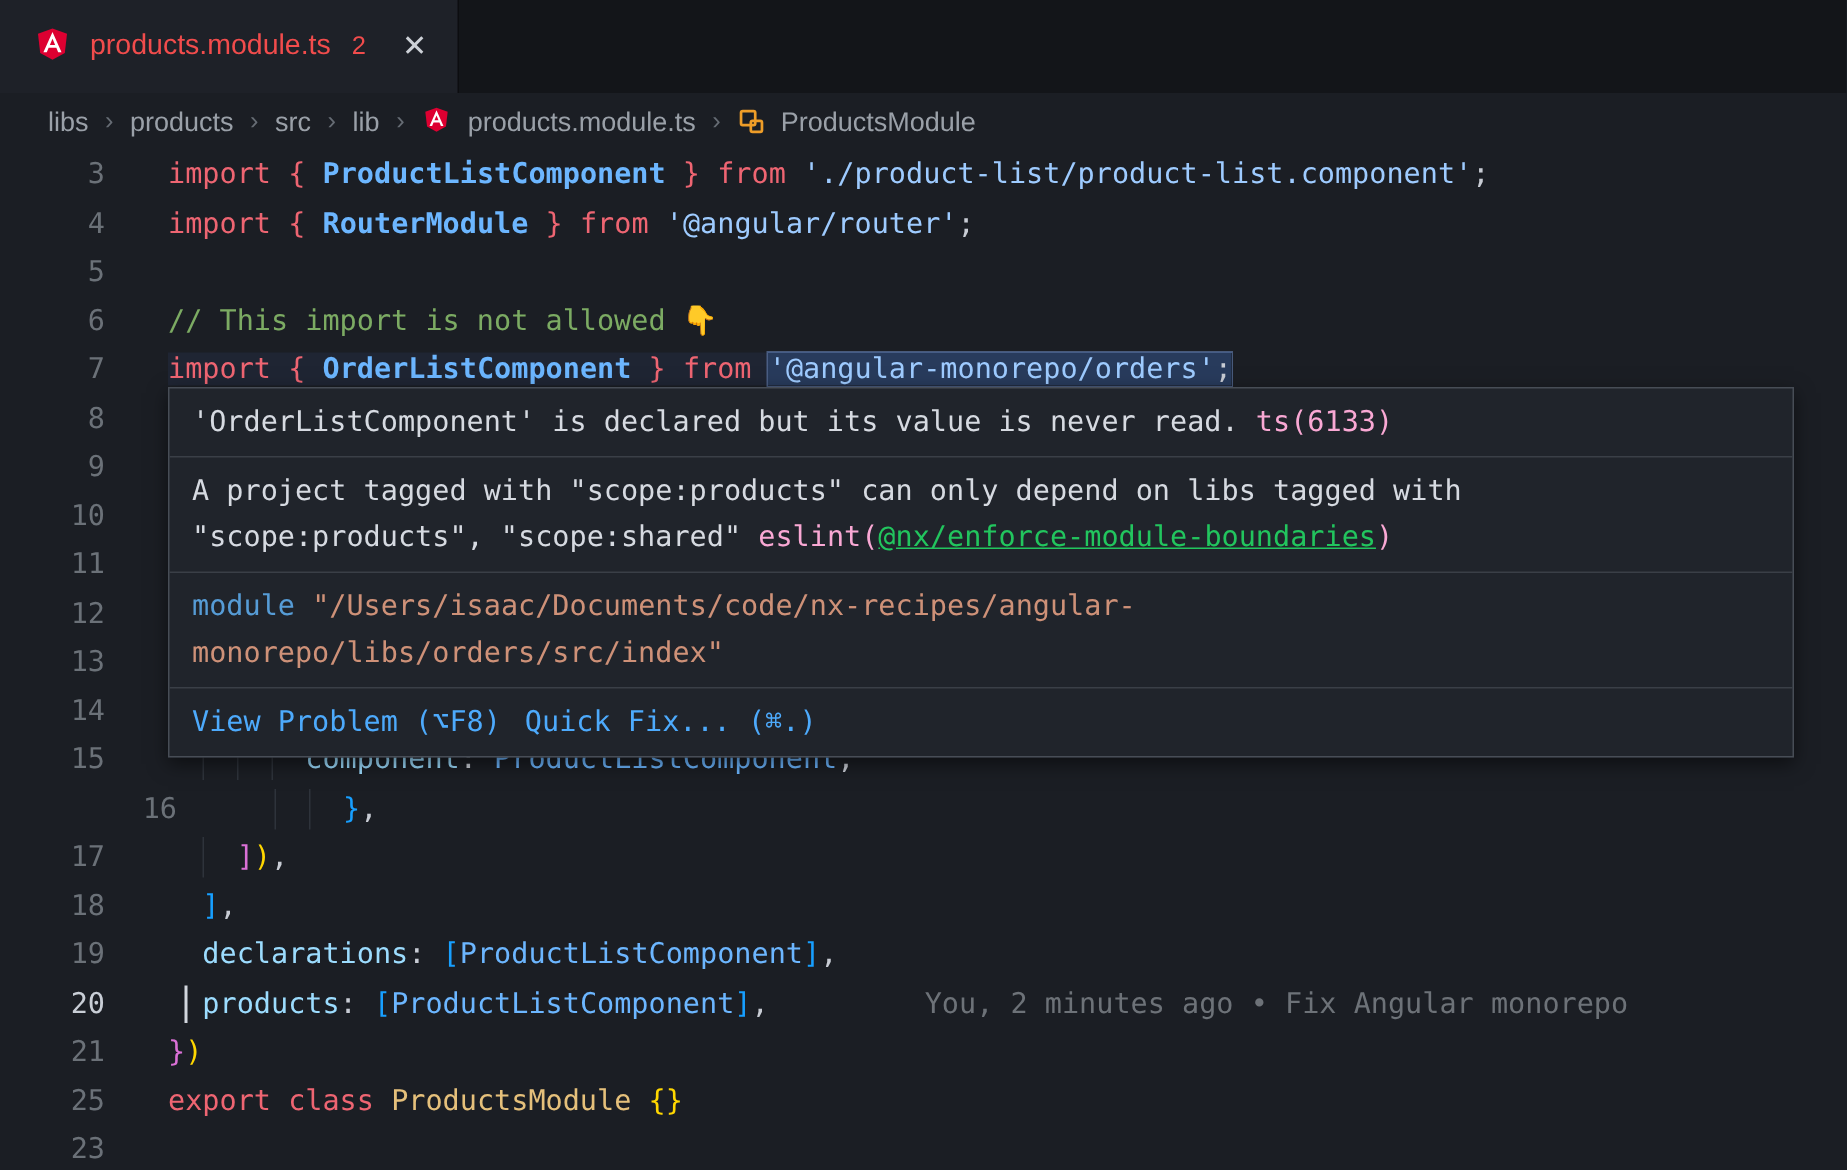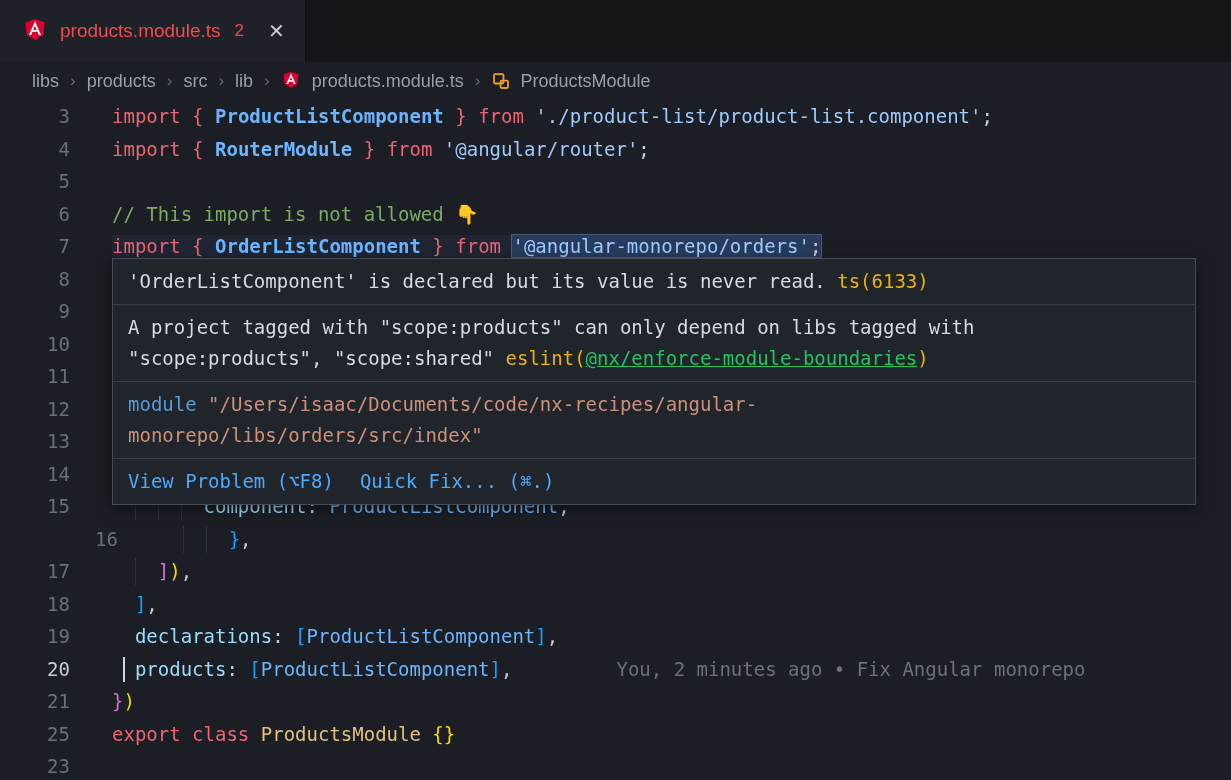--- a/index.html
+++ b/index.html
@@ -90,25 +90,25 @@
     position:absolute; left:112px; top:258px; width:1084px;
     background:#20242b;
     border:1px solid #474d56;
     box-shadow:0 4px 12px rgba(0,0,0,.5);
     font-family:"DejaVu Sans Mono", monospace;
     font-size:19px; line-height:31px;
     z-index:10;
     color:#d6dae1;
   }
   .hover-row { padding:7px 15px; border-bottom:1px solid #3a3f47; }
-  .hover-src { color:#eab308; }
+  .hover-src { color:#f9a8d4; }
   .hover-link { color:#22c55e; text-decoration:underline; cursor:pointer; }
   .kw-module { color:#569cd6; }
   .path-str  { color:#ce9178; }
-  .hover-actions { display:flex; gap:26px; padding:7px 15px; }
+  .hover-actions { display:flex; gap:16px; padding:7px 15px; }
   .hover-action { color:#4daafc; cursor:pointer; white-space:nowrap; }
 </style>
 </head>
 <body>
 
 <div class="tabstrip">
   <div class="tab">
     <span class="crumb-icon">
       <svg width="26" height="26" viewBox="0 0 250 250">
         <polygon fill="#dd0031" points="125,10 31.9,43.2 46.1,166.3 125,210 203.9,166.3 218.1,43.2"></polygon>

